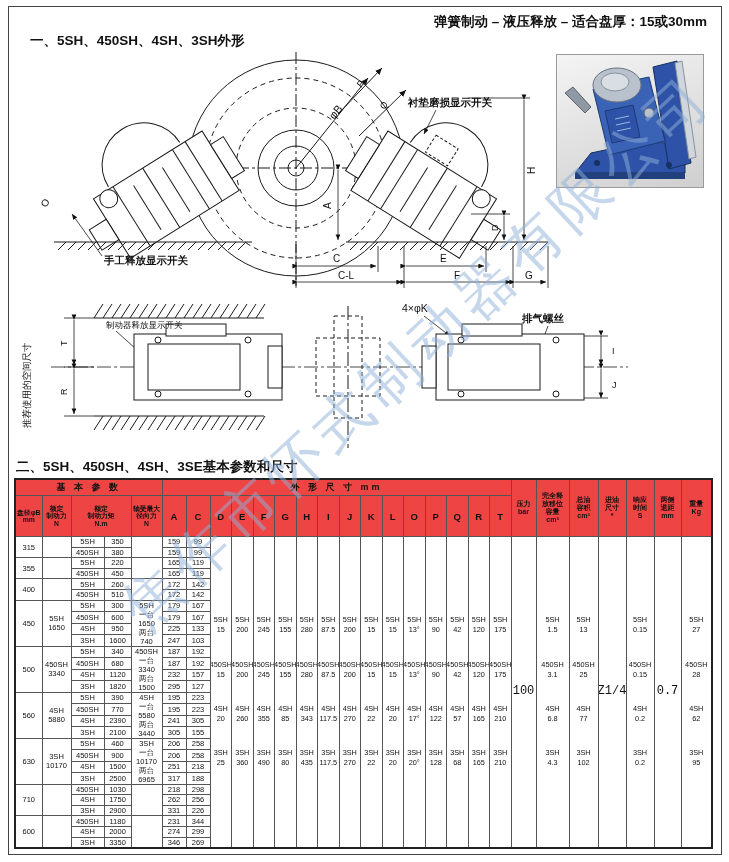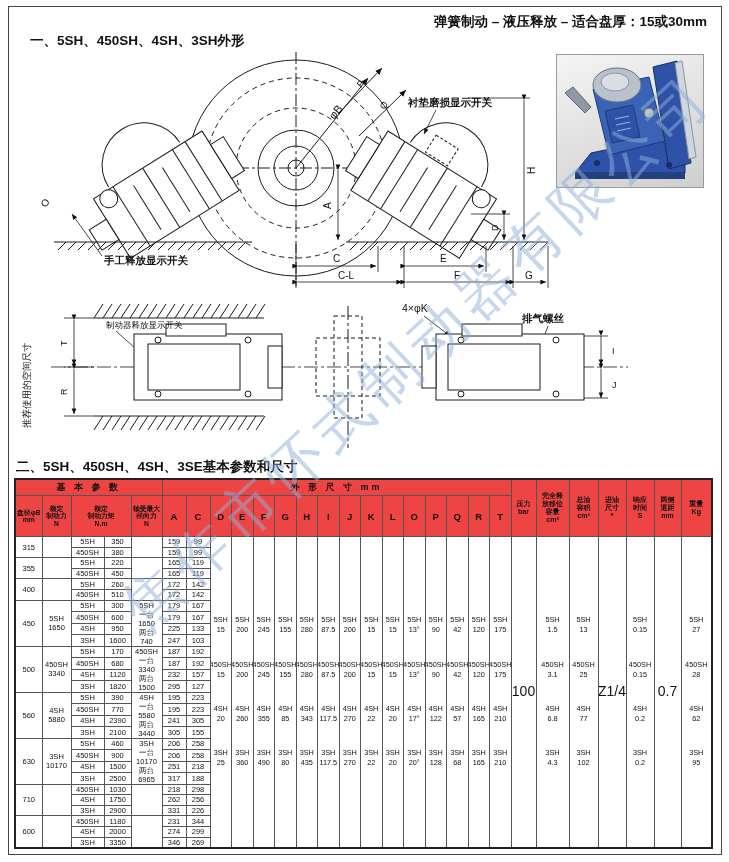--- a/index.html
+++ b/index.html
@@ -30,21 +30,21 @@
   .vh{font-size:7px;line-height:8px;white-space:pre-line;font-weight:normal;}
   #spec-table tbody tr{height:10.6px;}
   #spec-table tbody td{font-size:7.5px;line-height:9px;}
   .diam{font-size:10.5px;}
   .force,.axial{font-size:6.8px;line-height:7.4px;white-space:pre-line;}
   .tall{position:relative;}
   .abs{position:absolute;left:0;top:0;right:0;bottom:0;}
   .blk{position:absolute;left:0;right:0;display:flex;flex-direction:column;justify-content:center;
        align-items:center;gap:2px;font-size:7.3px;line-height:8px;}
   .cc{position:absolute;left:0;top:0;right:0;bottom:0;display:flex;align-items:center;
-      justify-content:center;font-size:14px;}
+      justify-content:center;font-size:12px;font-family:Liberation Mono, monospace;}
 </style>
 </head>
 <body>
 
 <div class="page-border"></div>
 
 <div class="hdr-right">弹簧制动 – 液压释放 – 适合盘厚：15或30mm</div>
 <div class="sec-title" id="sec1">一、5SH、450SH、4SH、3SH外形</div>
 
 <svg id="dwg1" width="535" height="252" viewBox="0 0 535 252">
@@ -829,21 +829,21 @@
           <td>3SH</td>
           <td>1600</td>
           <td>247</td>
           <td>103</td>
         </tr>
         <tr>
           <td class="diam" rowspan="4">500</td>
           <td class="force" rowspan="4">450SH
 3340</td>
           <td>5SH</td>
-          <td>170</td>
+          <td>340</td>
           <td class="axial" rowspan="4">450SH
 一台
 3340
 两台
 1500</td>
           <td>187</td>
           <td>192</td>
         </tr>
         <tr>
           <td>450SH</td>

